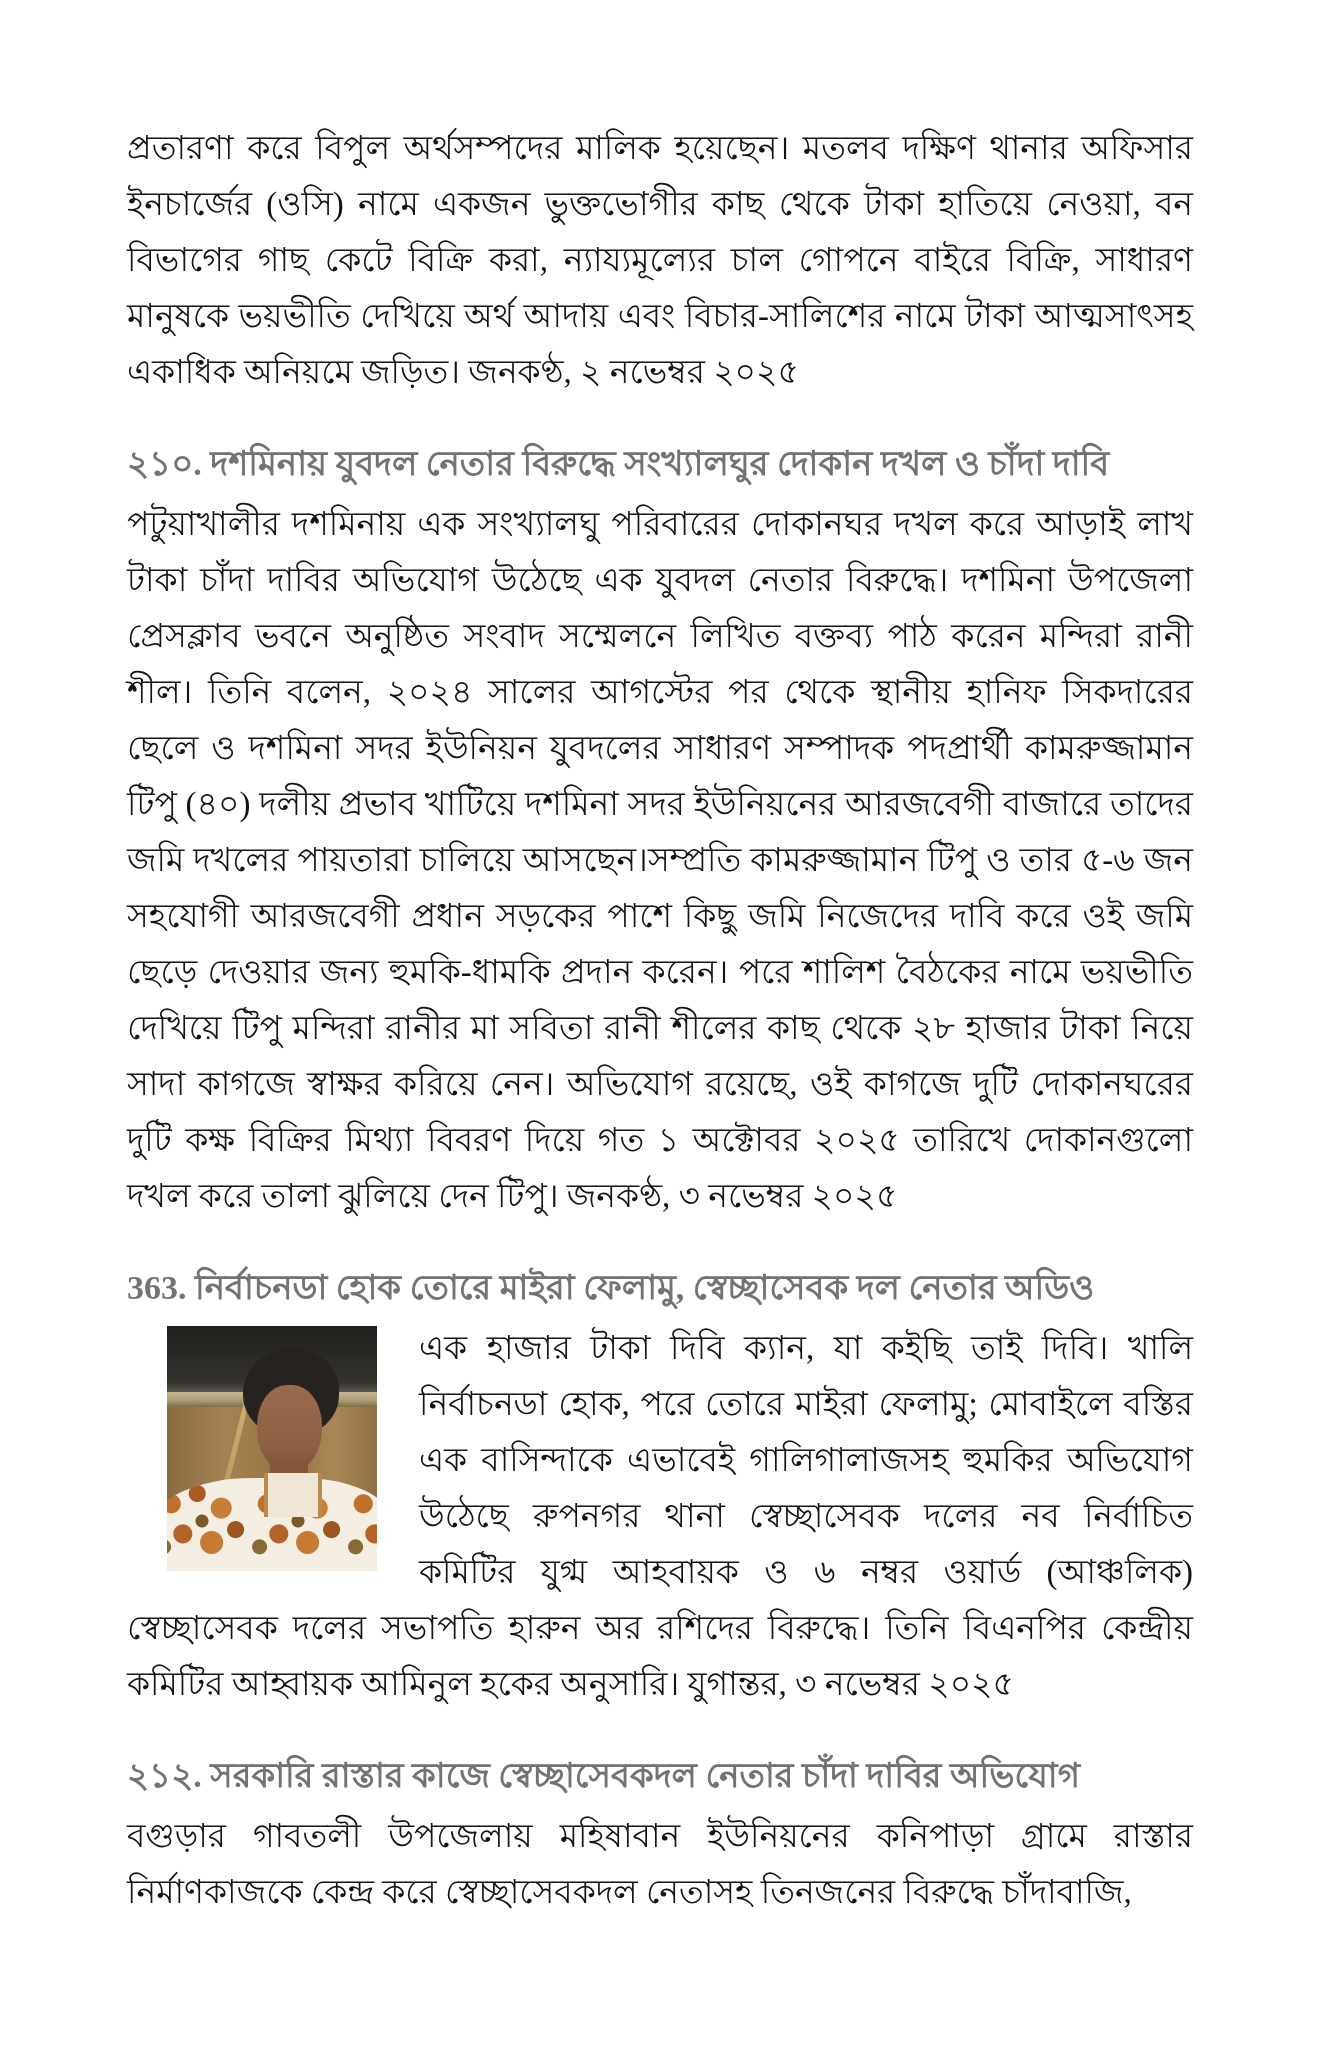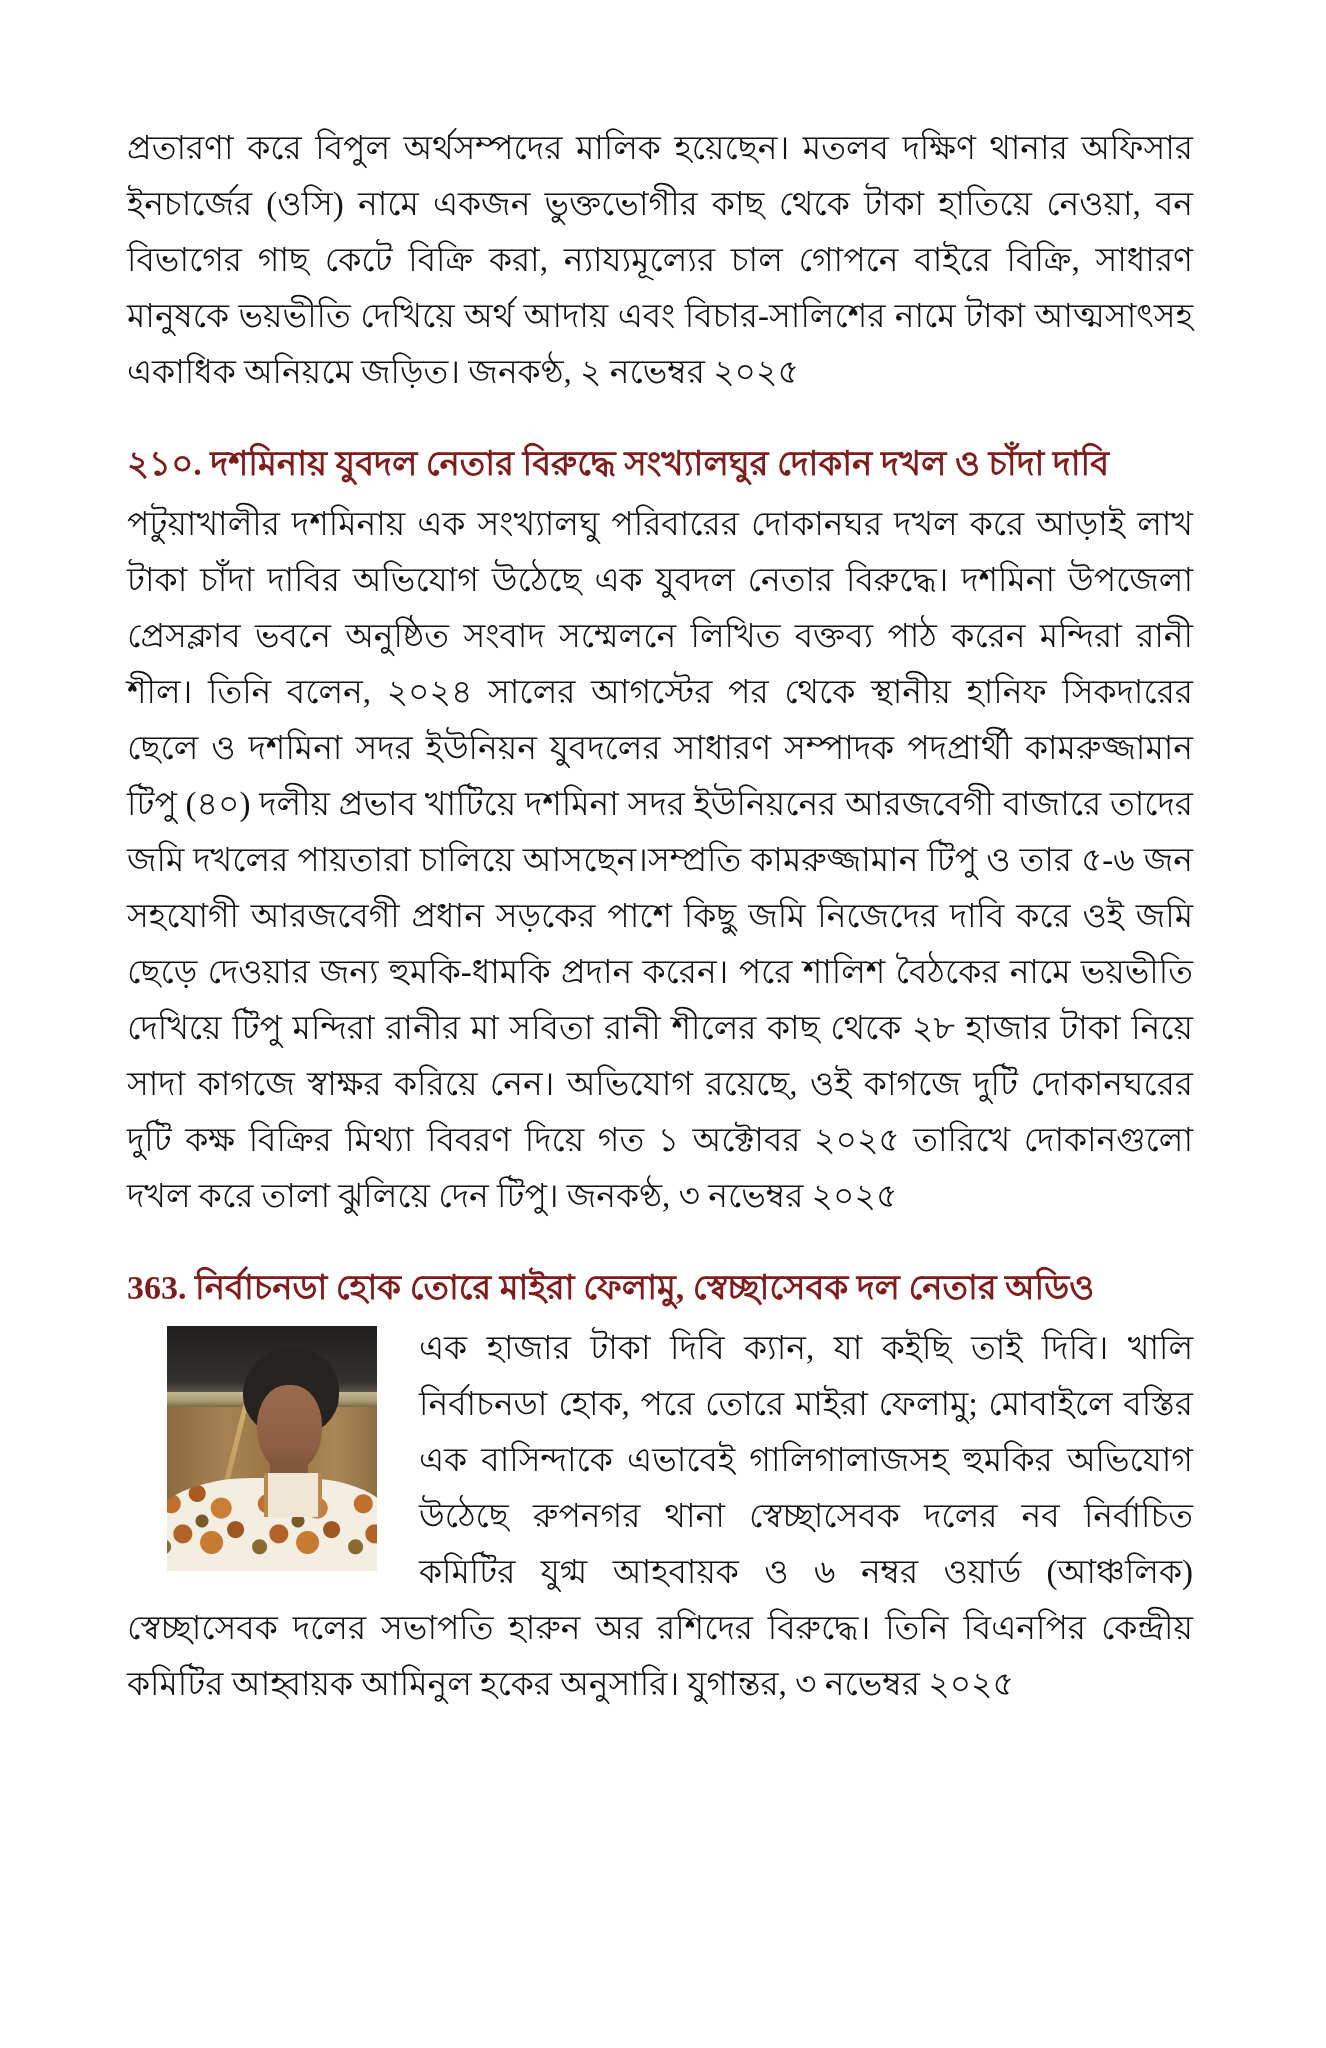--- a/index.html
+++ b/index.html
@@ -29,21 +29,21 @@
     line-height: 56px;
     text-align: justify;
     margin: 0;
   }
   .section { margin-top: 0; }
   .heading {
     font-size: 34px;
     line-height: 52px;
     font-weight: bold;
     margin: 38px 0 6px 0;
-    color: #7f1d1d;
+    color: #737373;
   }
   .body-para::after { content: ""; display: block; clear: both; }
 
   
   .photo {
     float: left;
     width: 210px;
     height: 245px;
     margin: 6px 42px 10px 40px;
     position: relative;
@@ -133,16 +133,20 @@
           <span class="ph-stick"></span>
           <span class="ph-hair"></span>
           <span class="ph-face"></span>
           <span class="ph-neck"></span>
           <span class="ph-shirt"></span>
           <span class="ph-collar"></span>
         </span><span>এক হাজার টাকা দিবি ক্যান, যা কইছি তাই দিবি। খালি নির্বাচনডা হোক, পরে তোরে মাইরা ফেলামু; মোবাইলে বস্তির এক বাসিন্দাকে এভাবেই গালিগালাজসহ হুমকির অভিযোগ উঠেছে রুপনগর থানা স্বেচ্ছাসেবক দলের নব নির্বাচিত কমিটির যুগ্ম আহবায়ক ও ৬ নম্বর ওয়ার্ড (আঞ্চলিক) স্বেচ্ছাসেবক দলের সভাপতি হারুন অর রশিদের বিরুদ্ধে। তিনি বিএনপির কেন্দ্রীয় কমিটির আহ্বায়ক আমিনুল হকের অনুসারি। যুগান্তর, ৩ নভেম্বর ২০২৫</span>
       </p>
     </div>
 
+    <div class="section">
+      <h2 class="heading">২১২. সরকারি রাস্তার কাজে স্বেচ্ছাসেবকদল নেতার চাঁদা দাবির অভিযোগ</h2>
+      <p class="para">বগুড়ার গাবতলী উপজেলায় মহিষাবান ইউনিয়নের কনিপাড়া গ্রামে রাস্তার নির্মাণকাজকে কেন্দ্র করে স্বেচ্ছাসেবকদল নেতাসহ তিনজনের বিরুদ্ধে চাঁদাবাজি,</p>
+    </div>
 
   </div>
 
 </div>
 
 </body></html>

